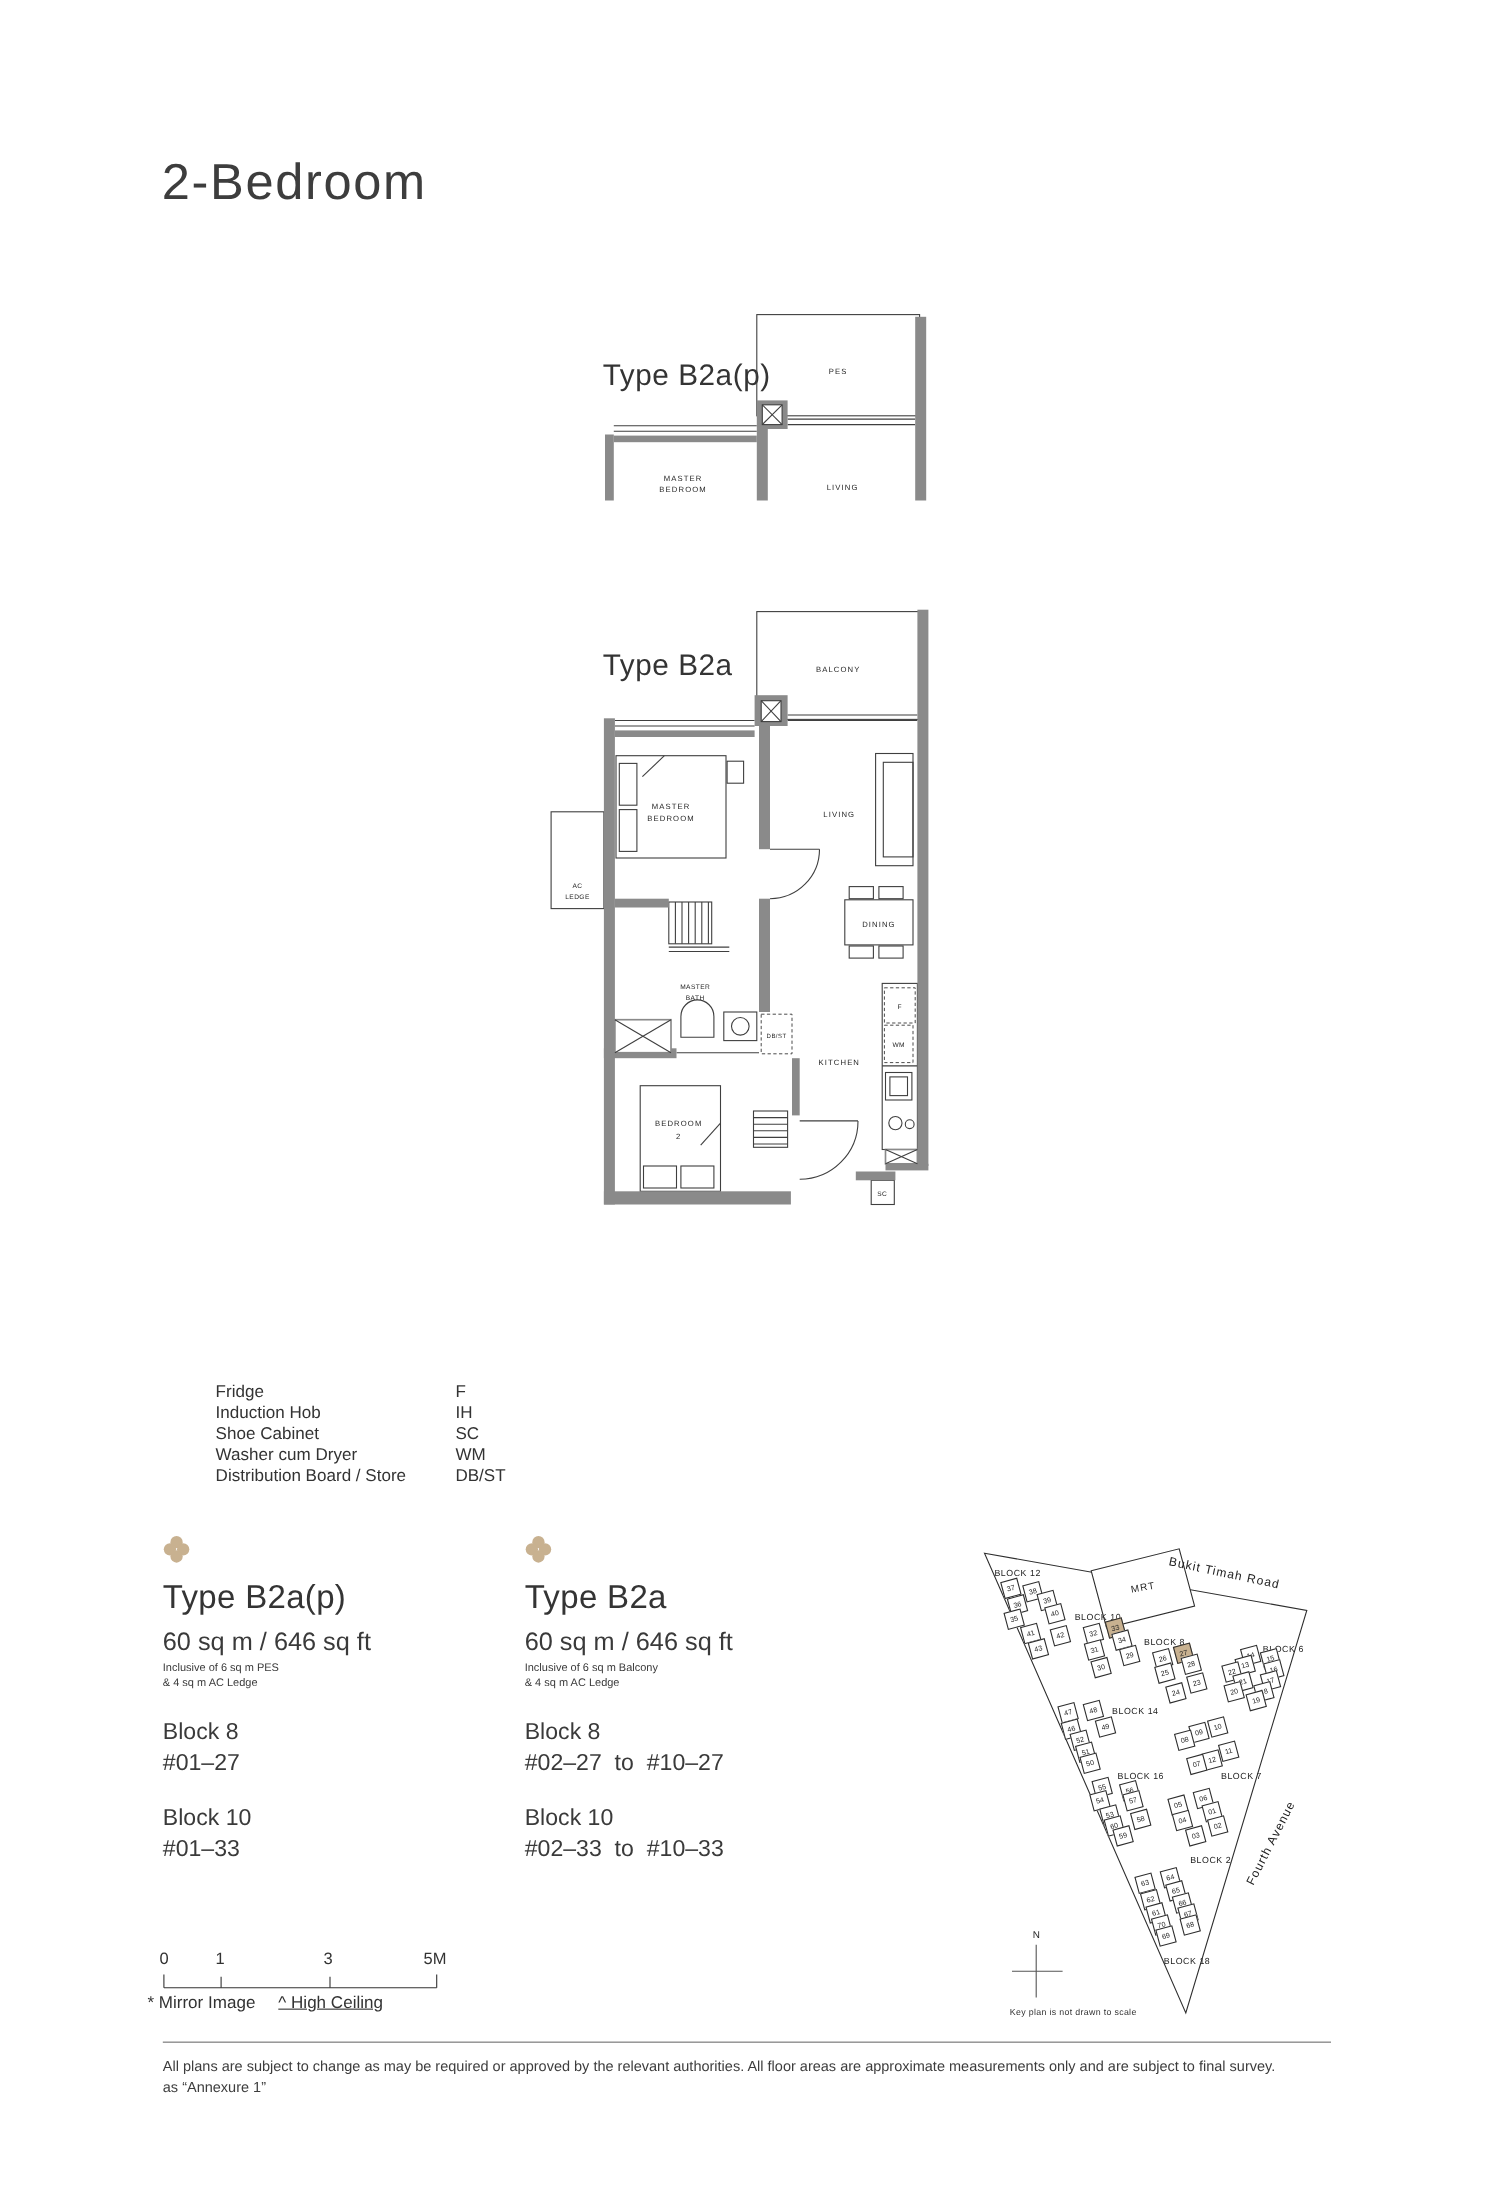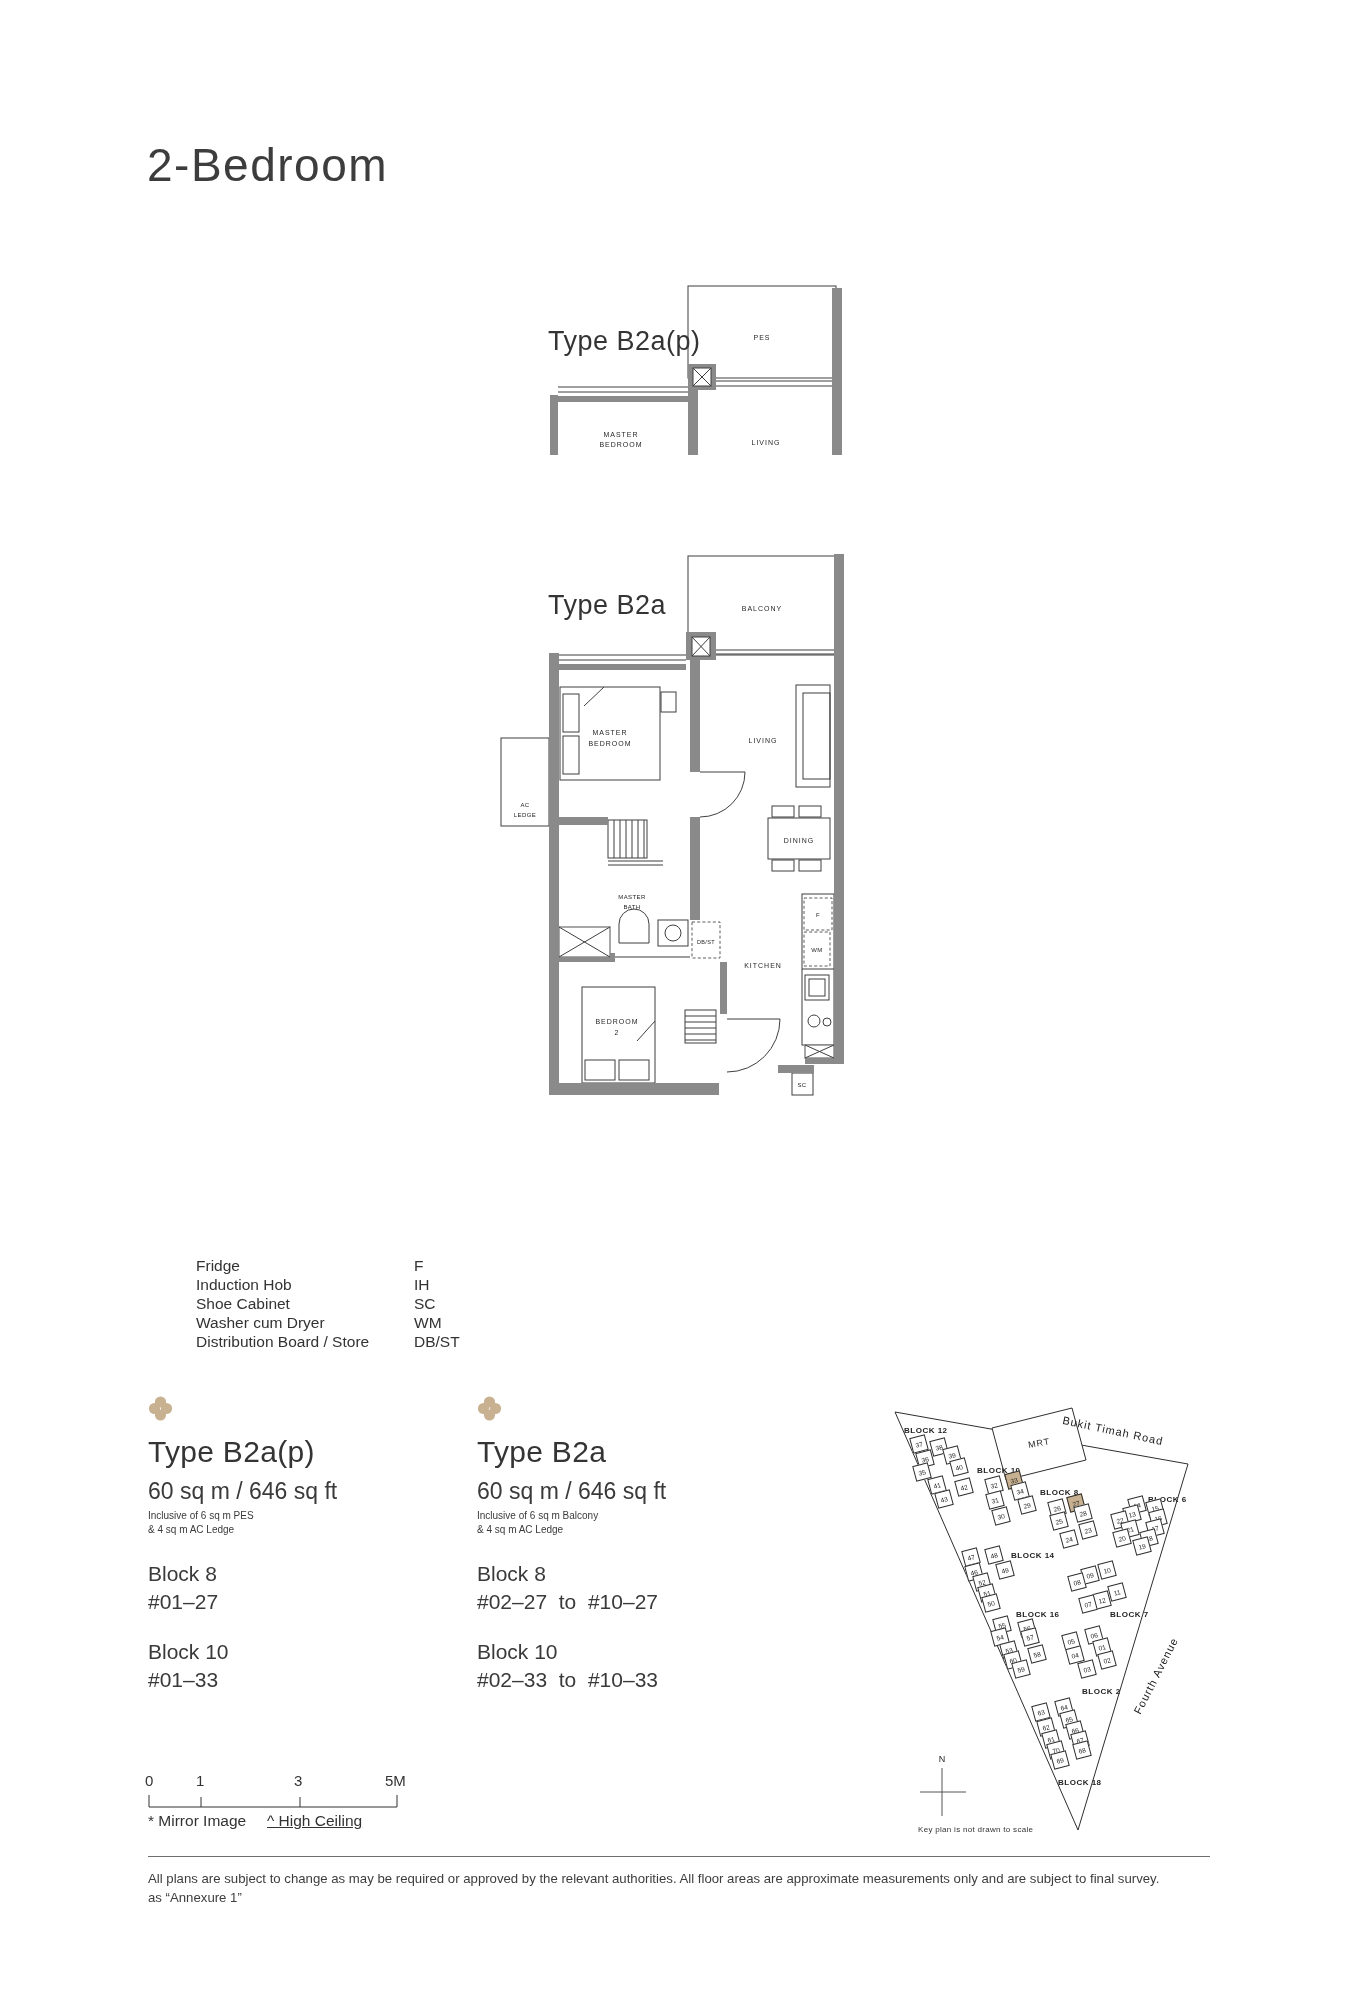--- a/index.html
+++ b/index.html
@@ -24,21 +24,21 @@
   .legend-name { width:218px;margin-left:48px; }
 
   .clover { color:var(--accent); }
   .ut-heading { font-size:30px; letter-spacing:0.3px; color:#343434; margin-top:10px; }
   .ut-area { font-size:23px; color:#3a3a3a; margin-top:9px; }
   .ut-incl { font-size:10px; color:#3a3a3a; line-height:1.35; margin-top:4px; }
   .ut-block { font-size:21px; color:#3a3a3a; margin-top:26px; }
   .ut-units { font-size:21px; color:#3a3a3a; margin-top:4px; white-space:pre; }
 
   .keyplan { position:absolute; left:892px; top:1402px; width:348px; height:478px; }
-  .kp-block-label { position:absolute; font-size:8px; letter-spacing:0.5px; color:#222; white-space:nowrap;font-weight:bold; }
+  .kp-block-label { position:absolute; font-size:8px; letter-spacing:0.5px; color:#222; white-space:nowrap; }
   .kp-unit { position:absolute; width:16px; height:16px; border:1px solid #2e2e2e; background:#fff;
              display:flex; align-items:center; justify-content:center; font-size:6.5px; color:#222;
              transform:rotate(-15deg); box-sizing:border-box; }
   .kp-unit.hl { background:var(--accent); }
   .kp-road-top { position:absolute; left:172px; top:12px; font-size:11px; letter-spacing:1px; color:#222;
                  transform:rotate(12deg); transform-origin:left top; white-space:nowrap; }
   .kp-road-right { position:absolute; left:250px; top:302px; font-size:11px; letter-spacing:1px; color:#222;
                  transform:rotate(-63deg); transform-origin:left bottom; white-space:nowrap; }
 
   .scale-num { position:absolute; top:0; font-size:15px; color:#333; }
@@ -359,21 +359,21 @@
     <span class="scale-num" style="left:237px;">5M</span>
     <svg width="252" height="16" style="position:absolute; left:0; top:22px;">
       <line x1="1" y1="13" x2="249" y2="13" stroke="#333"></line>
       <line x1="1" y1="1" x2="1" y2="13" stroke="#333"></line>
       <line x1="53" y1="3" x2="53" y2="13" stroke="#333"></line>
       <line x1="152" y1="3" x2="152" y2="13" stroke="#333"></line>
       <line x1="249" y1="1" x2="249" y2="13" stroke="#333"></line>
     </svg>
   </div>
 
-  <div class="abs footnotes" style="left:148px; top:1812px; width:300px;">
+  <div class="abs footnotes" style="left:134px; top:1812px; width:300px;">
     <span>* Mirror Image</span>
     <span style="position:absolute; left:119px;text-decoration:underline;">^ High Ceiling</span>
   </div>
 
   <div class="abs divider" style="left:148px; top:1856px; width:1062px;"></div>
 
   <div class="abs disclaimer" style="left:148px; top:1869px; width:1090px;">
     <div>All plans are subject to change as may be required or approved by the relevant authorities. All floor areas are approximate measurements only and are subject to final survey.</div>
     <div>as “Annexure 1”</div>
   </div>

